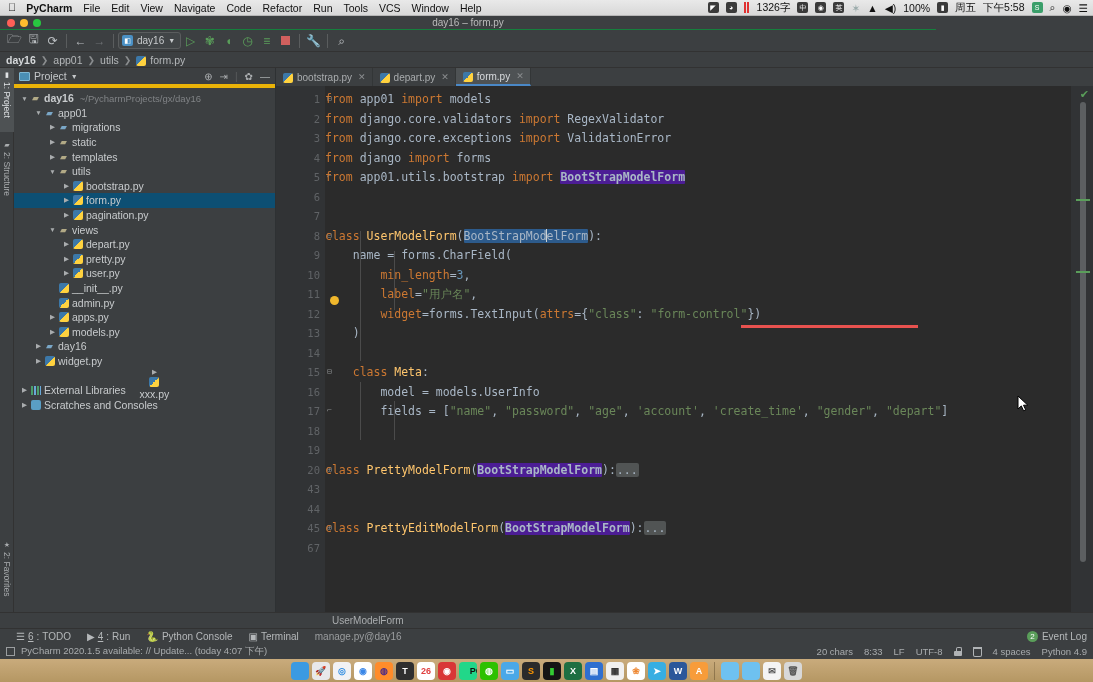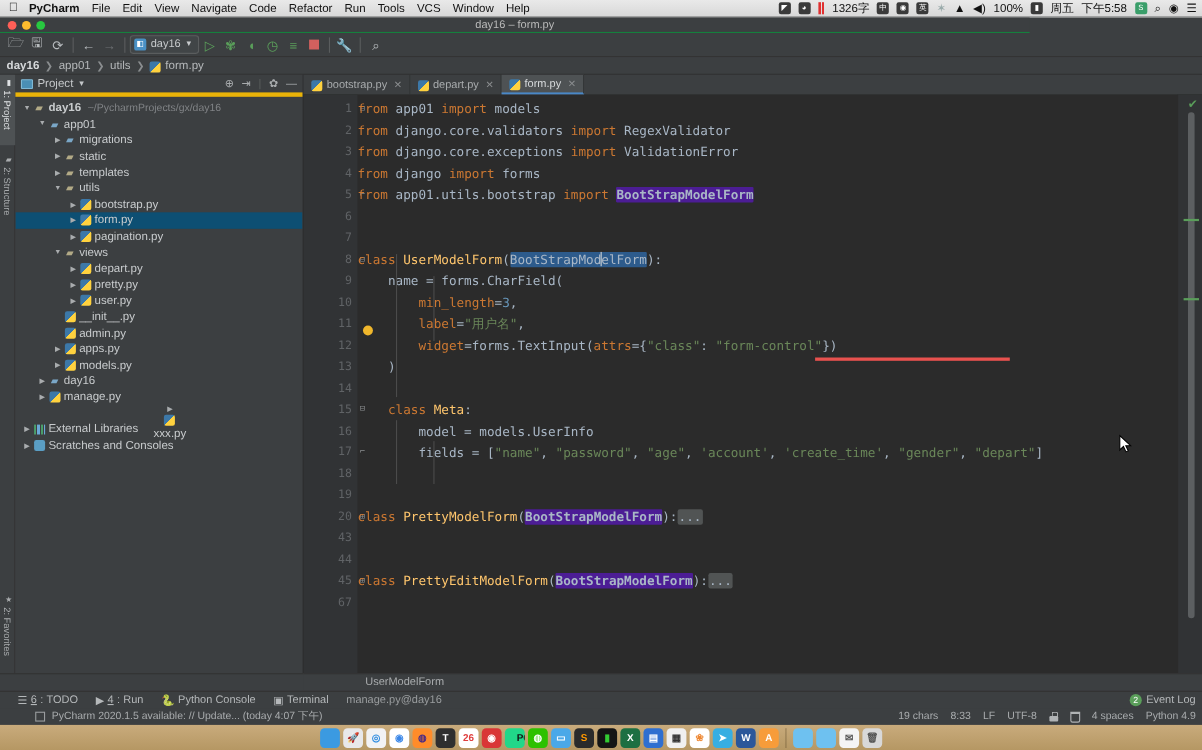--- a/index.html
+++ b/index.html
@@ -195,21 +195,21 @@
   }
   .tw { display:flex; align-items:center; gap:3px; margin-left:16px; }
   .tw .u { text-decoration:underline; }
   .evt { margin-left:auto; display:flex; align-items:center; gap:4px; margin-right:6px; }
   .badge { display:inline-block; width:11px; height:11px; border-radius:50%;
     background:#5a9e5a; color:#fff; font-size:8px; line-height:11px; text-align:center; }
 
   .statusbar {
     position:absolute; top:644px; left:0; width:1093px; height:15px;
     background:#3c3f41; display:flex; align-items:center;
-    font-size:9.5px; color:#a9acae;padding-left:26px;
+    font-size:9.5px; color:#a9acae;
   }
   .statusbar .left { display:flex; align-items:center; gap:6px; padding-left:6px; }
   .statusbar .right { margin-left:auto; display:flex; align-items:center; gap:11px; padding-right:6px; }
   .sq-out { display:inline-block; width:9px; height:9px; border:1px solid #9a9d9f; }
   .lock-ico { display:inline-block; width:8px; height:9px; position:relative; }
   .lock-ico:before { content:""; position:absolute; bottom:0; left:0; width:8px; height:5px;
     background:#b0b3b5; border-radius:1px; }
   .lock-ico:after { content:""; position:absolute; top:0; left:2px; width:4px; height:4px;
     border:1.2px solid #b0b3b5; border-bottom:none; border-radius:2px 2px 0 0; }
   .trash-ico { display:inline-block; width:9px; height:10px;
@@ -450,21 +450,21 @@
           <span class="lbl">models.py</span>
         </div>
         <div class="row" style="padding-left: 20px;">
           <span class="arrow">▶</span>
           <span class="ico"><span class="folddj">▰</span></span>
           <span class="lbl">day16</span>
         </div>
         <div class="row" style="padding-left: 20px;">
           <span class="arrow">▶</span>
           <span class="ico"><span class="pyico"></span></span>
-          <span class="lbl">manage.py</span>
+          <span class="lbl">widget.py</span>
         </div>
         <div class="row" style="padding-left: 20px; flex-direction: column;">
           <span class="arrow">▶</span>
           <span class="ico"><span class="pyico"></span></span>
           <span class="lbl">xxx.py</span>
         </div>
         <div class="row" style="padding-left: 6px;">
           <span class="arrow">▶</span>
           <span class="ico"><span class="libico"></span></span>
           <span class="lbl ">External Libraries</span>
@@ -578,21 +578,21 @@
       <span>Event Log</span>
     </span>
   </div>
 
   <div class="statusbar">
     <span class="left">
       <span class="sq-out"></span>
       <span>PyCharm 2020.1.5 available: // Update... (today 4:07 下午)</span>
     </span>
     <span class="right">
-      <span>19 chars</span>
+      <span>20 chars</span>
       <span>8:33</span>
       <span>LF</span>
       <span>UTF-8</span>
       <span class="lock-ico"></span>
       <span class="trash-ico"></span>
       <span>4 spaces</span>
       <span>Python 4.9</span>
     </span>
   </div>
 

